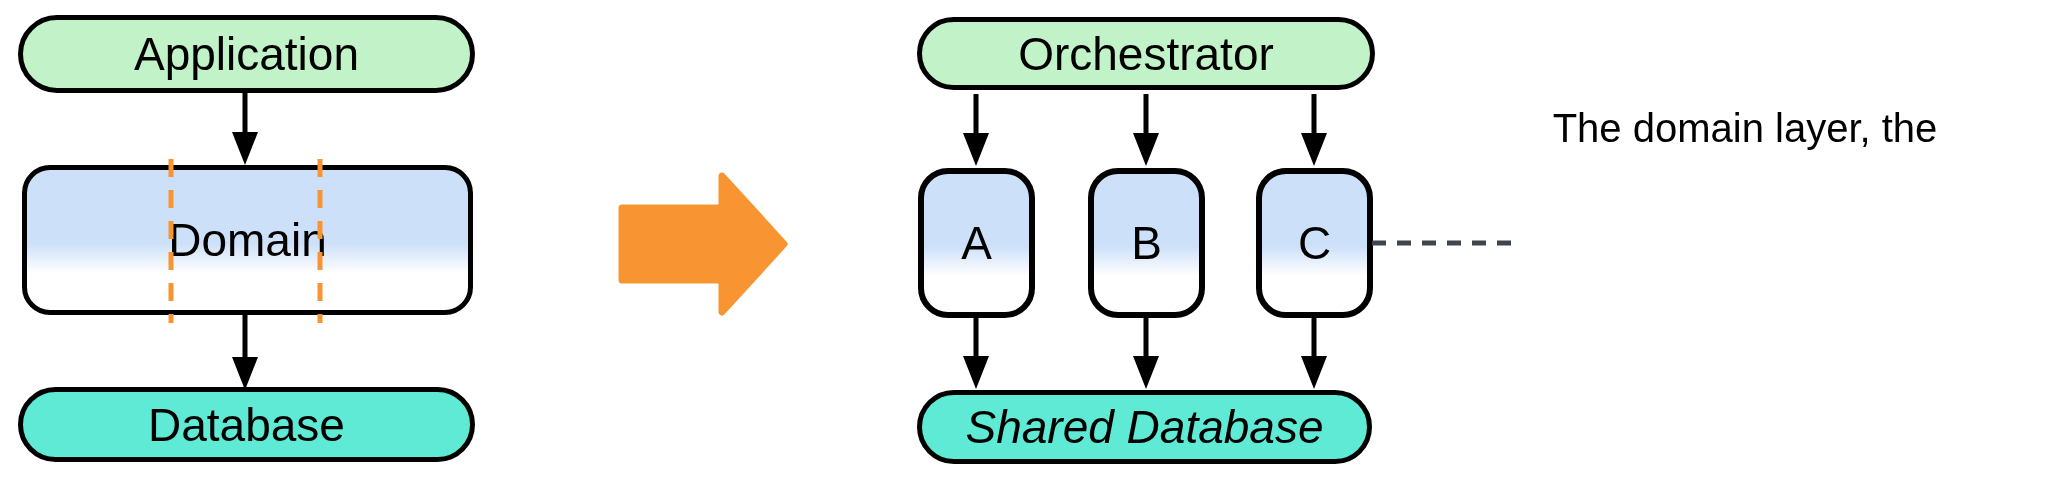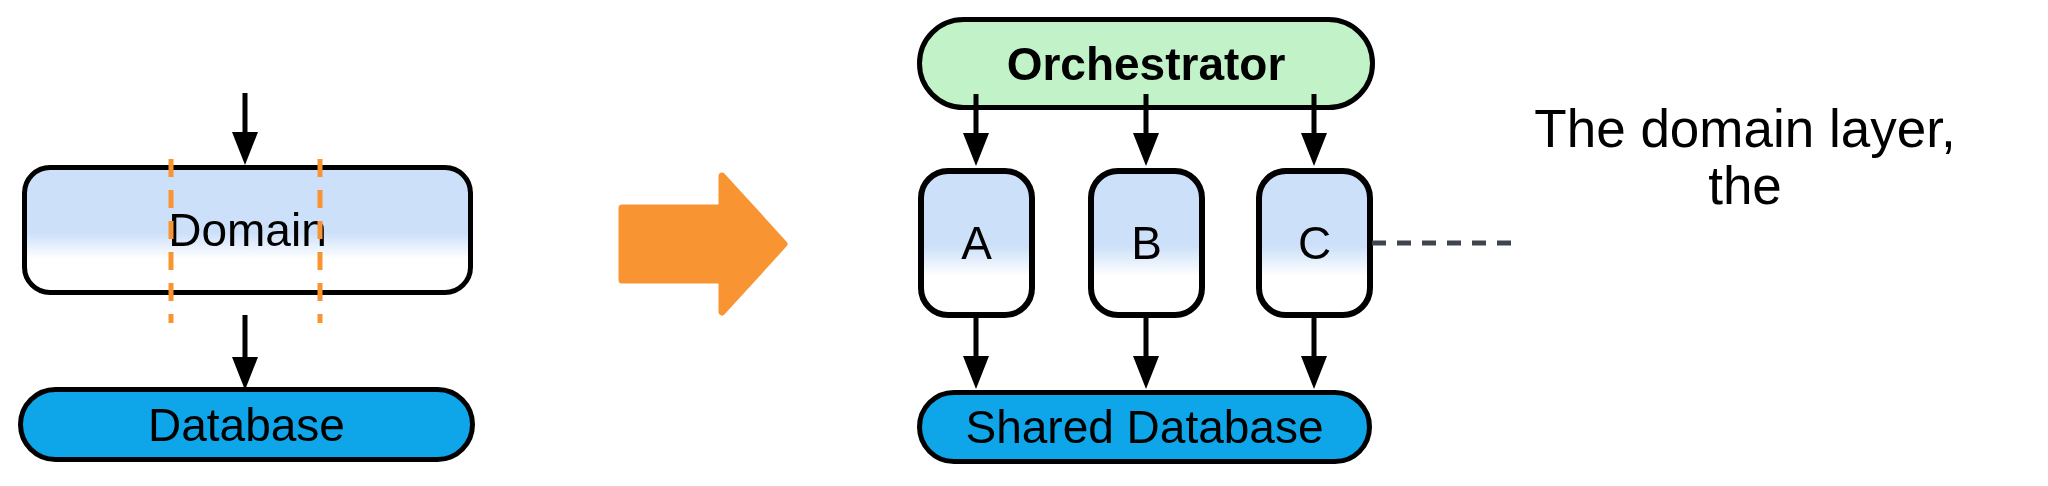--- a/index.html
+++ b/index.html
@@ -14,21 +14,21 @@
   .node{
     position:absolute;
     box-sizing:border-box;
     border:5px solid #000000;
     display:flex;align-items:center;justify-content:center;
     font-size:46px;
     line-height:1;
     white-space:nowrap;
   }
   .pill-green{background:#c2f2c7;border-radius:50px;}
-  .pill-gray{background:#0ea5e9;border-radius:50px;}
+  .pill-gray{background:#5eead4;border-radius:50px;}
   .grad-box{
     background:linear-gradient(180deg,#cce0f9 0%,#cce0f9 52%,#ffffff 74%,#ffffff 100%);
     border-radius:28px;
   }
   .svc{border-radius:30px;border-width:6px;}
   
   .varrow{position:absolute;width:26px;}
   .varrow .shaft{
     position:absolute;top:0;left:50%;transform:translateX(-50%);
     width:5px;background:#000000;
@@ -38,35 +38,38 @@
     width:0;height:0;
     border-left:13px solid transparent;
     border-right:13px solid transparent;
     border-top:33px solid #000000;
   }
   .abs{position:absolute;}
   .annotation{
     position:absolute;
     left:1515px;top:100px;width:460px;
     text-align:center;
-    font-size:53px;line-height:57px;
+    font-size:40px;line-height:57px;
   }
 </style>
 </head>
 <body>
 
 <div class="canvas">
 
+  <div class="node pill-green" style="left:18px;top:15px;width:457px;height:78px;">
+    <span>Application</span>
+  </div>
 
   <div class="varrow" style="left:232px;top:93px;height:72px;">
     <div class="shaft" style="height:42px;"></div>
       <div class="head"></div>
   </div>
 
-  <div class="node grad-box" style="left:22px;top:165px;width:451px;height:130px;">
+  <div class="node grad-box" style="left:22px;top:165px;width:451px;height:150px;">
     <span>Domain</span>
   </div>
 
   <svg class="abs" style="left:168px;top:159px;" width="6" height="164">
     <line x1="3" y1="0" x2="3" y2="164" stroke="#f99432" stroke-width="5" stroke-dasharray="18 13"></line>
   </svg>
   <svg class="abs" style="left:317px;top:159px;" width="6" height="164">
     <line x1="3" y1="0" x2="3" y2="164" stroke="#f99432" stroke-width="5" stroke-dasharray="18 13"></line>
   </svg>
 
@@ -76,21 +79,21 @@
   </div>
 
   <div class="node pill-gray" style="left:18px;top:387px;width:457px;height:75px;">
     <span>Database</span>
   </div>
 
   <svg class="abs" style="left:618px;top:172px;" width="170" height="144" viewBox="0 0 170 144">
     <polygon points="4,36 104,36 104,4 166,72 104,140 104,108 4,108" fill="#f99432" stroke="#f99432" stroke-width="7" stroke-linejoin="round"></polygon>
   </svg>
 
-  <div class="node pill-green" style="left:917px;top:17px;width:458px;height:93px;font-weight:bold;">
+  <div class="node pill-green" style="left:917px;top:17px;width:458px;height:73px;">
     <span>Orchestrator</span>
   </div>
 
   <div class="varrow" style="left:963px;top:94px;height:72px;">
     <div class="shaft" style="height:42px;"></div>
       <div class="head"></div>
   </div>
   <div class="varrow" style="left:1133px;top:94px;height:72px;">
     <div class="shaft" style="height:42px;"></div>
       <div class="head"></div>
@@ -116,21 +119,21 @@
   </div>
   <div class="varrow" style="left:1133px;top:318px;height:71px;">
     <div class="shaft" style="height:41px;"></div>
       <div class="head"></div>
   </div>
   <div class="varrow" style="left:1301px;top:318px;height:71px;">
     <div class="shaft" style="height:41px;"></div>
       <div class="head"></div>
   </div>
 
-  <div class="node pill-gray" style="left:917px;top:390px;width:455px;height:74px;">
+  <div class="node pill-gray" style="left:917px;top:390px;width:455px;height:74px;font-style:italic;">
     <span>Shared Database</span>
   </div>
 
   <svg class="abs" style="left:1372px;top:240px;" width="148" height="6">
     <line x1="0" y1="3" x2="148" y2="3" stroke="#3f454d" stroke-width="5" stroke-dasharray="14 11"></line>
   </svg>
 
   <div class="annotation">
     <div>The domain layer, the</div>
   </div>

